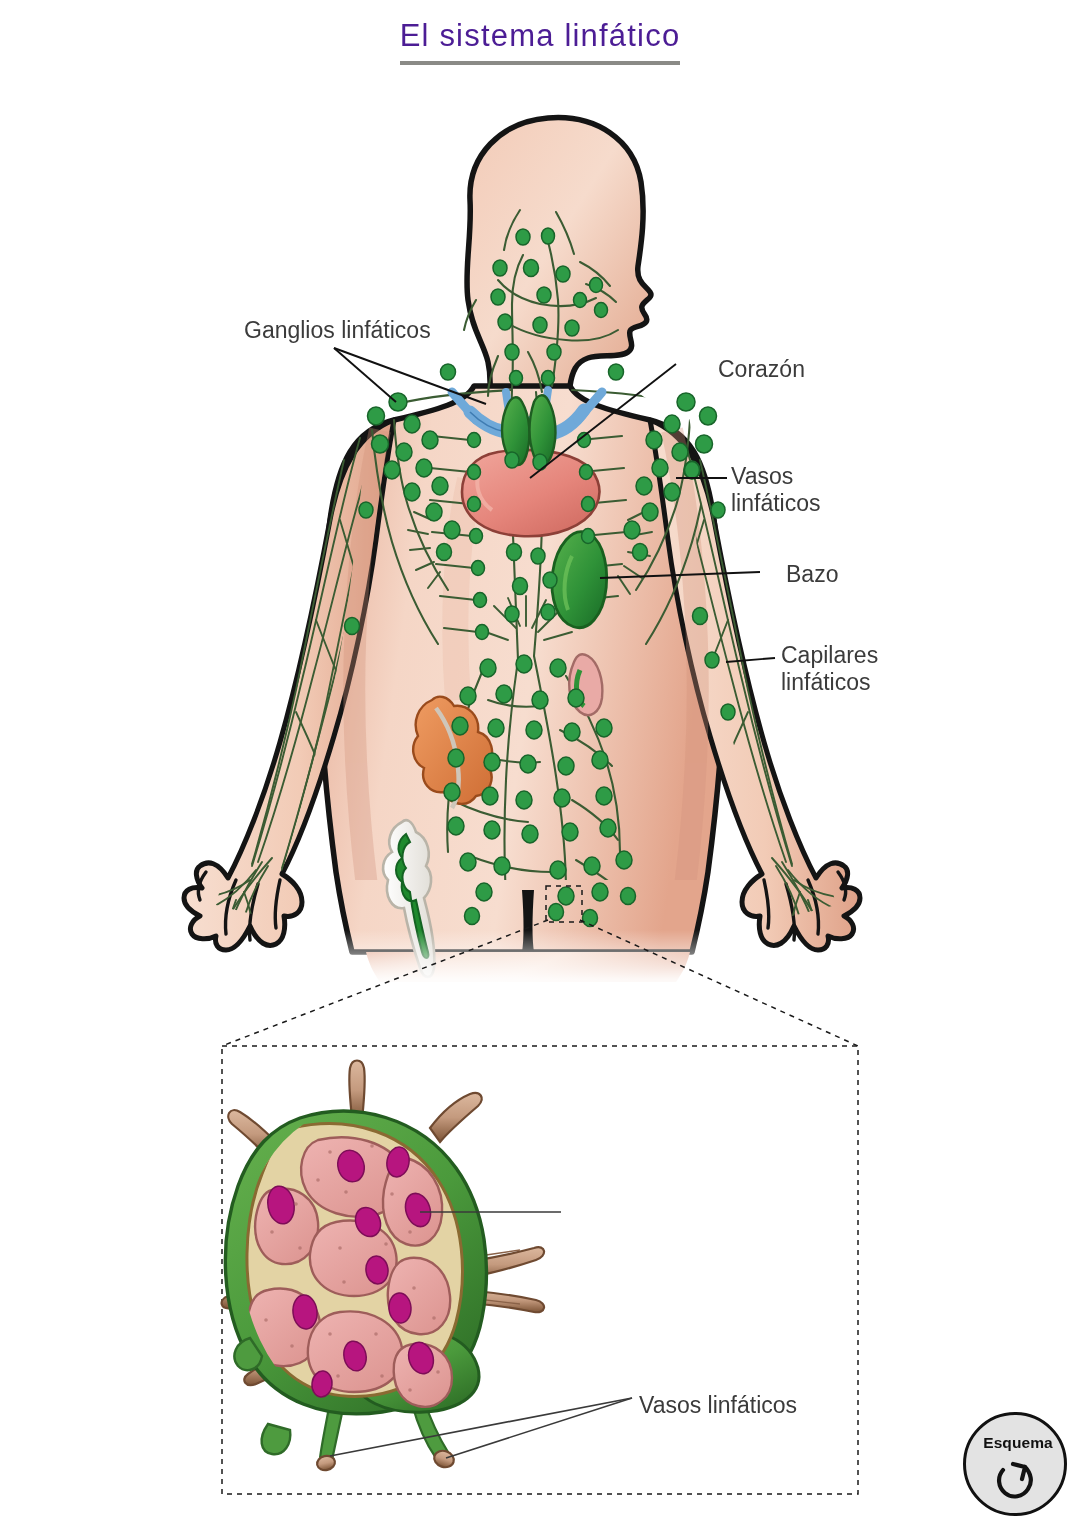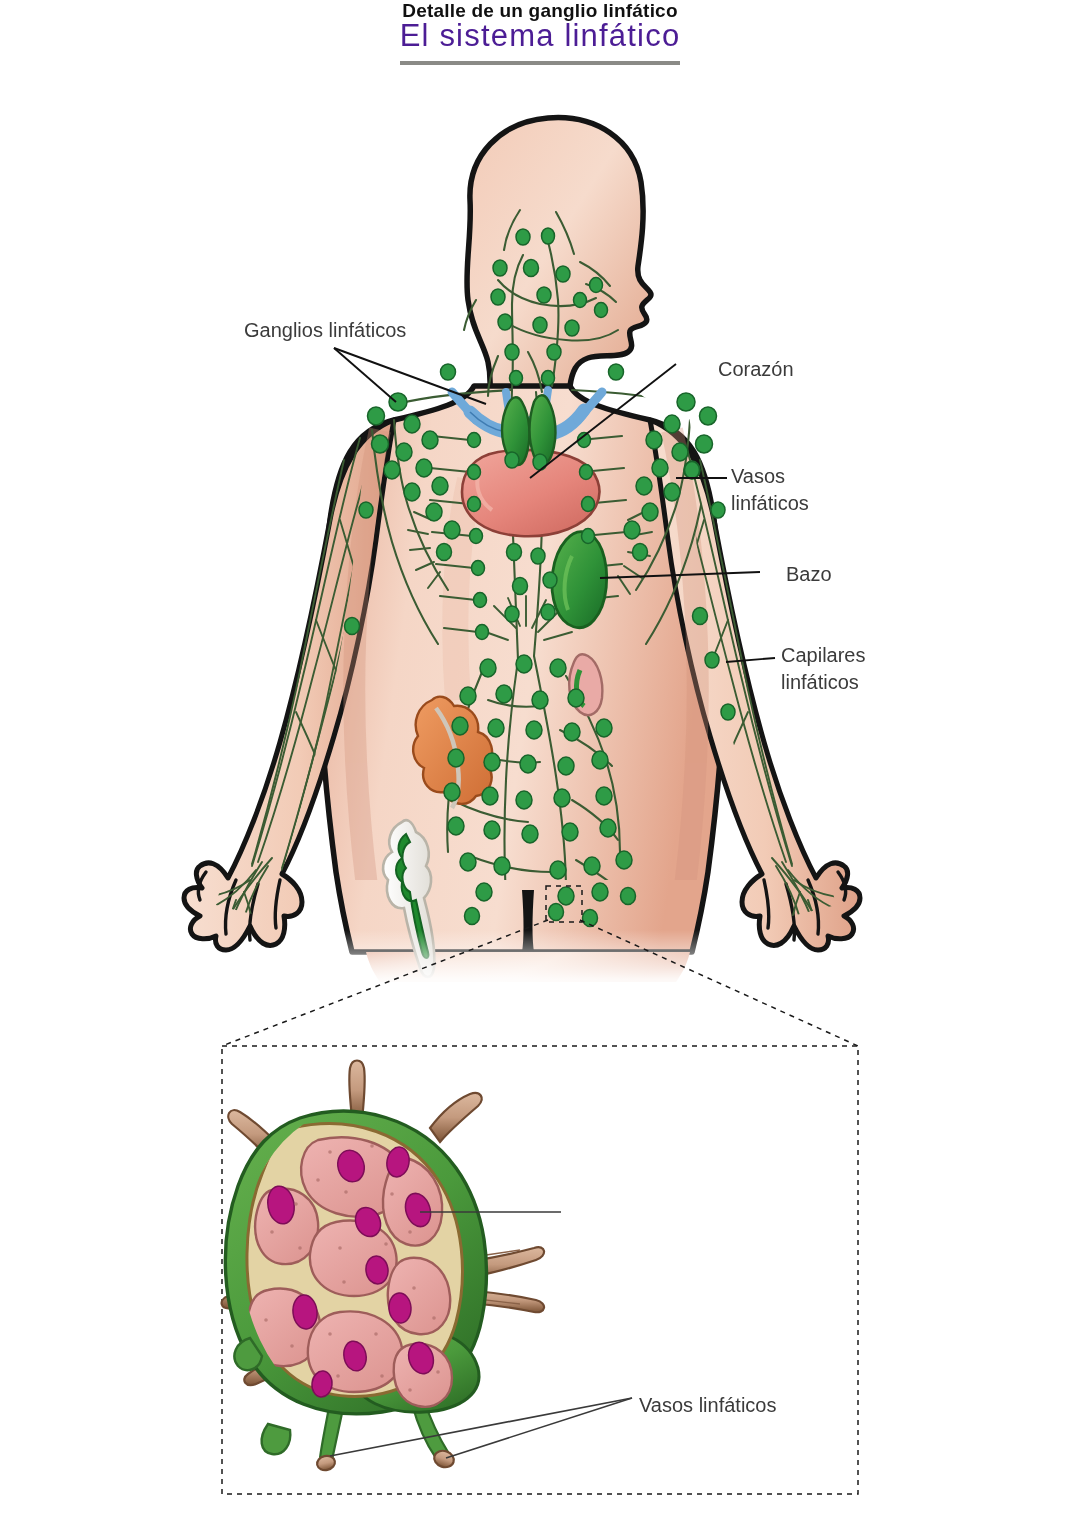--- a/index.html
+++ b/index.html
@@ -30,21 +30,21 @@
   }
 
   
   .stage{position:absolute;left:0;top:0;width:1080px;height:1527px;}
   .stage svg{position:absolute;left:0;top:0;}
 
   
   .lbl{
     position:absolute;
     color:#3b3b3b;
-    font-size:20px;
+    font-size:23px;
     line-height:27px;
     font-weight:400;
     white-space:pre-line;
   }
   .lbl-ganglios{left:244px;top:317px;}
   .lbl-corazon{left:718px;top:356px;}
   .lbl-vasos{left:731px;top:463px;}
   .lbl-bazo{left:766px;top:561px;margin-left:20px;}
   .lbl-capilares{left:781px;top:630px;margin-top:12px;}
   .lbl-detalle{
@@ -658,17 +658,23 @@
   </div>
 
   <div class="lbl lbl-ganglios">Ganglios linfáticos</div>
   <div class="lbl lbl-corazon">Corazón</div>
   <div class="lbl lbl-vasos">Vasos
 linfáticos</div>
   <div class="lbl lbl-bazo">Bazo</div>
   <div class="lbl lbl-capilares">Capilares
 linfáticos</div>
 
-  <div class="lbl-detalle">Detalle de un ganglio linfático</div>
   <div class="lbl lbl-vasos2">Vasos linfáticos</div>
 
+  <div class="badge">
+    <div class="badge-text">Esquema</div>
+    <svg class="badge-icon" width="46" height="44" viewBox="0 0 46 44">
+      <path d="M30,9 C36,15 38,24 33,31 C28,39 17,41 10,35 C3,29 2,19 8,12" fill="none" stroke="#111" stroke-width="4.2" stroke-linecap="round"></path>
+      <path d="M30,9 L18,6 M30,9 L27,21" fill="none" stroke="#111" stroke-width="4.2" stroke-linecap="round"></path>
+    </svg>
+  </div>
 
 </div>
 
 </body></html>

